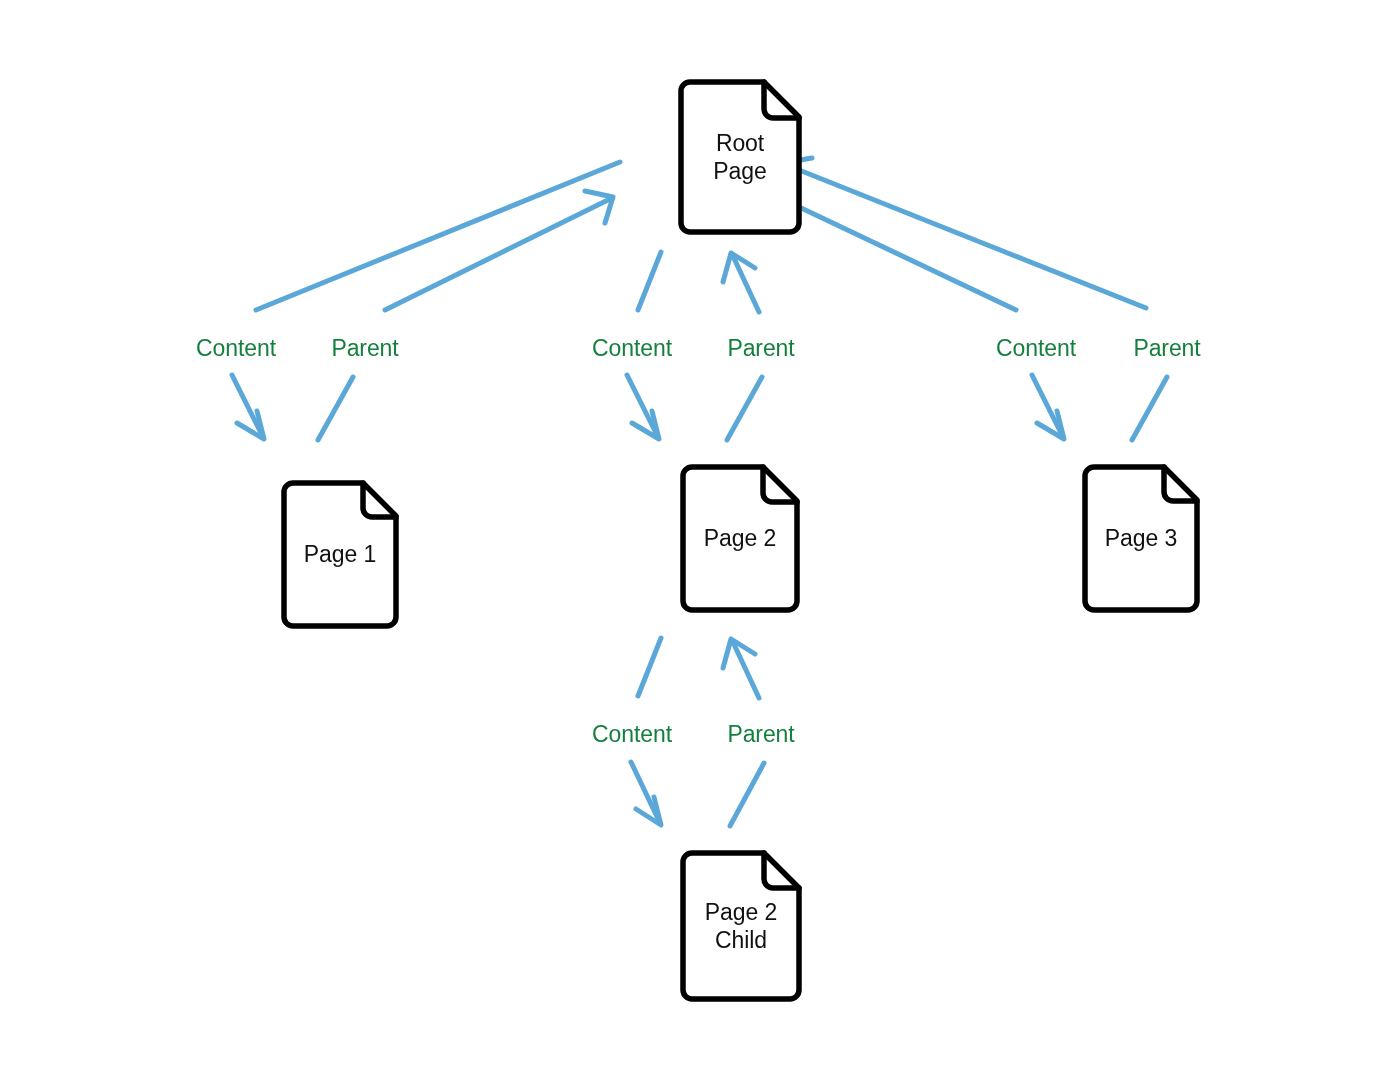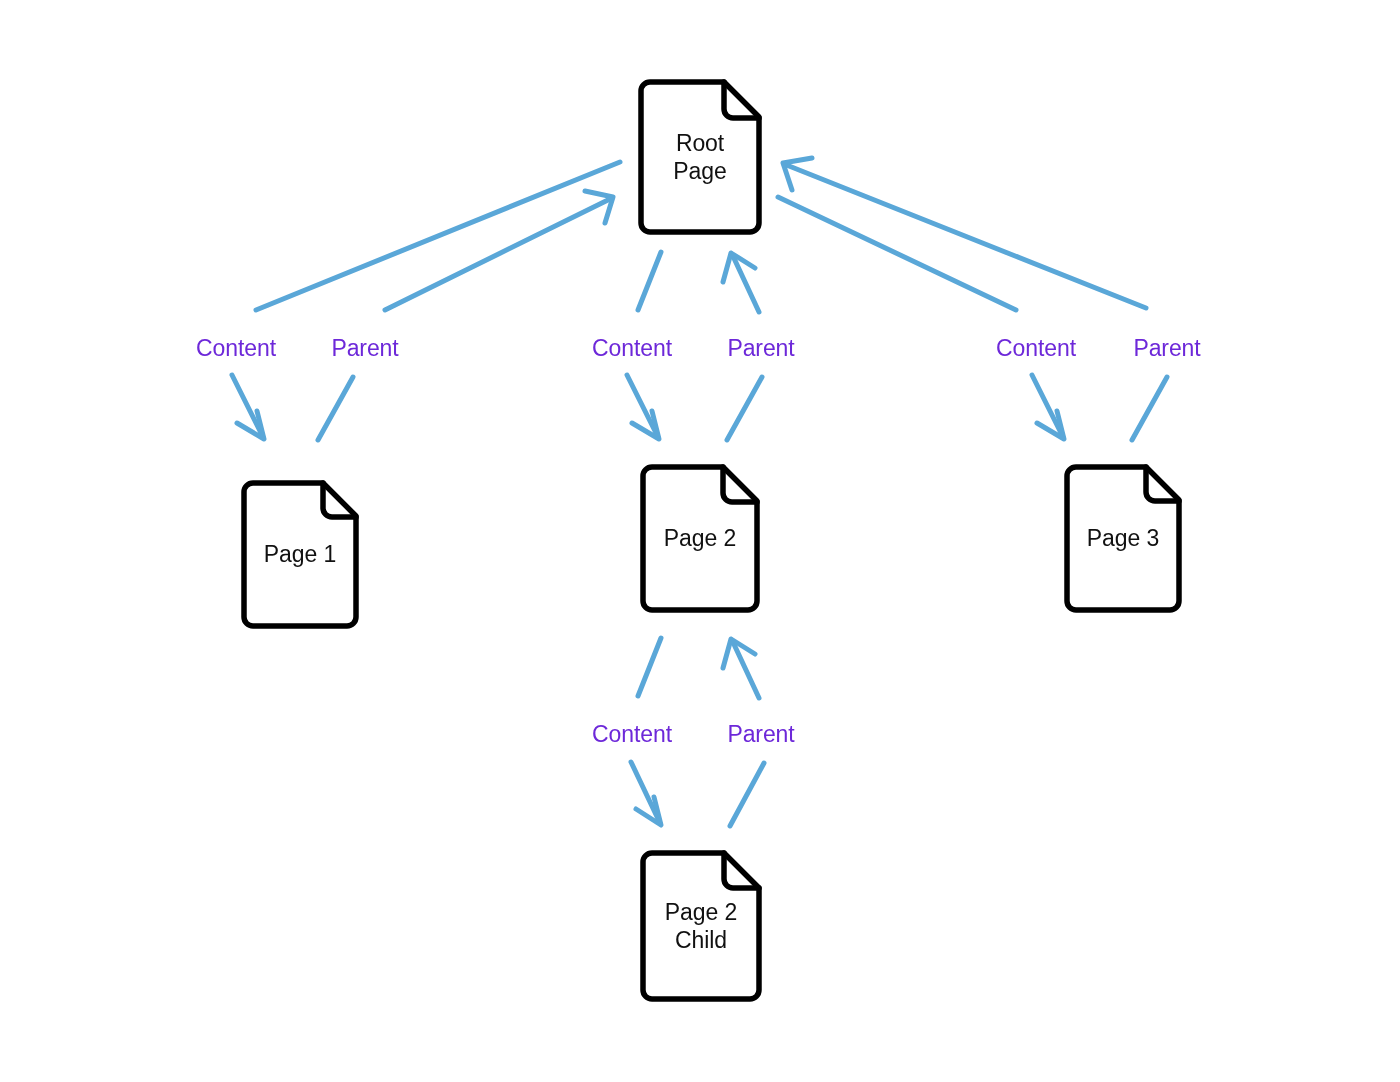--- a/index.html
+++ b/index.html
@@ -19,20 +19,21 @@
   }
   #edge-layer {
     position: absolute;
     left: 0;
     top: 0;
     width: 1400px;
     height: 1082px;
   }
   .node {
     position: absolute;
+    margin-left: 40px;
   }
   .node svg {
     display: block;
   }
   .node-label {
     position: absolute;
     left: 0;
     top: 0;
     width: 100%;
     height: 100%;
@@ -42,21 +43,21 @@
     text-align: center;
     font-size: 23px;
     color: #111111;
     line-height: 1.22;
     white-space: pre;
     letter-spacing: -0.1px;
   }
   .edge-label {
     position: absolute;
     font-size: 23px;
-    color: #6d28d9;
+    color: #15803d;
     white-space: nowrap;
     letter-spacing: -0.1px;
     transform: translate(-50%, -50%);
   }
 </style>
 </head>
 <body>
 
 <div id="canvas">
 
@@ -156,21 +157,21 @@
 
   <div class="node" style="left:640px; top:464px; width:120px; height:149px;">
     <svg width="120" height="149" viewBox="0 0 120 149">
       <path d="M 12 3 L 83 3 L 117 37 L 117 137 A 9 9 0 0 1 108 146
                L 12 146 A 9 9 0 0 1 3 137 L 3 12 A 9 9 0 0 1 12 3 Z" fill="#ffffff" stroke="#000000" stroke-width="5.5" stroke-linejoin="round"></path>
       <path d="M 83 3 L 83 29 A 9 9 0 0 0 92 38 L 117 38" fill="none" stroke="#000000" stroke-width="5.5" stroke-linejoin="round" stroke-linecap="round"></path>
     </svg>
     <div class="node-label">Page 2</div>
   </div>
 
-  <div class="node" style="left:1064px; top:464px; width:118px; height:149px;">
+  <div class="node" style="left:1042px; top:464px; width:118px; height:149px;">
     <svg width="118" height="149" viewBox="0 0 118 149">
       <path d="M 12 3 L 82 3 L 115 36 L 115 137 A 9 9 0 0 1 106 146
                L 12 146 A 9 9 0 0 1 3 137 L 3 12 A 9 9 0 0 1 12 3 Z" fill="#ffffff" stroke="#000000" stroke-width="5.5" stroke-linejoin="round"></path>
       <path d="M 82 3 L 82 28 A 9 9 0 0 0 91 37 L 115 37" fill="none" stroke="#000000" stroke-width="5.5" stroke-linejoin="round" stroke-linecap="round"></path>
     </svg>
     <div class="node-label">Page 3</div>
   </div>
 
   <div class="node" style="left:640px; top:850px; width:122px; height:152px;">
     <svg width="122" height="152" viewBox="0 0 122 152">

